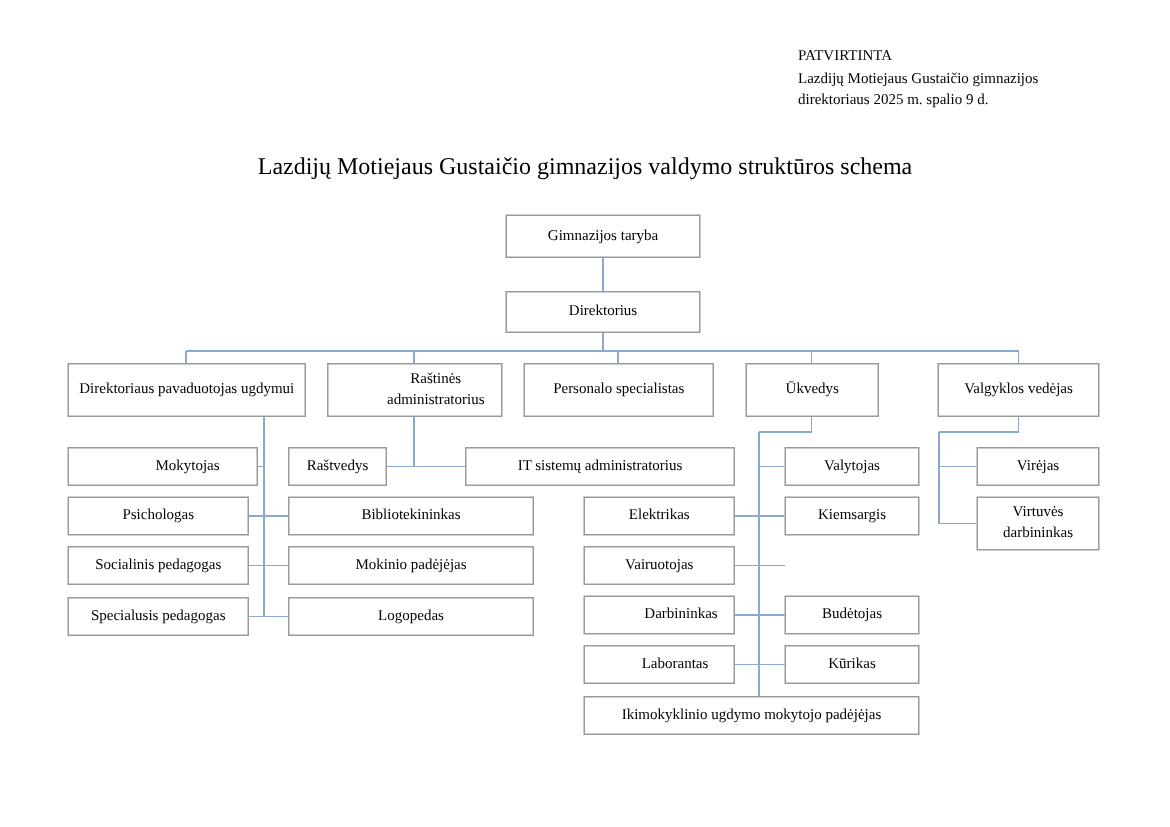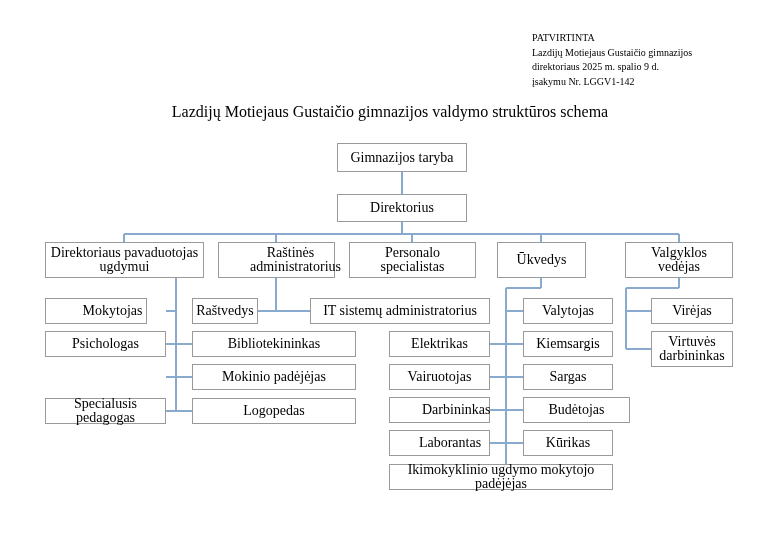--- a/index.html
+++ b/index.html
@@ -56,37 +56,36 @@
 
   
   .node {
     position: absolute;
     border: 1px solid #9a9a9a;
     background: #ffffff;
     display: flex;
     align-items: center;
     justify-content: center;
     text-align: center;
-    font-size: 14px;
+    font-size: 10px;
     line-height: 14px;
     padding: 1px 3px;
     z-index: 3;
   }
   .node span { display: block; width: 100%; }
 </style>
 </head>
 <body style="background: rgb(255, 255, 255); color: rgb(0, 0, 0);">
 
 <div id="page">
 
   <div id="approval">
     <div>PATVIRTINTA</div>
     <div>Lazdijų Motiejaus Gustaičio gimnazijos</div>
     <div>direktoriaus 2025 m. spalio 9 d.</div>
-    <div>įsakymu Nr. LGGV1-142</div>
   </div>
 
   <div id="chart-title">Lazdijų Motiejaus Gustaičio gimnazijos valdymo struktūros schema</div>
 
   <svg id="connectors" viewBox="0 0 780 551" width="780" height="551">
     <g stroke="#8aa9cf" stroke-width="1.2" fill="none" shape-rendering="crispEdges">
 
       <line x1="402" y1="172" x2="402" y2="194"></line>
 
       <line x1="402" y1="222" x2="402" y2="234"></line>
@@ -155,26 +154,29 @@
   <div class="node" style="left: 349px; top: 242px; width: 127px; height: 36px; border-color: rgb(154, 154, 154);">
     <span>Personalo specialistas</span>
   </div>
   <div class="node" style="left: 497px; top: 242px; width: 89px; height: 36px; border-color: rgb(154, 154, 154);">
     <span>Ūkvedys</span>
   </div>
   <div class="node" style="left: 625px; top: 242px; width: 108px; height: 36px; border-color: rgb(154, 154, 154);">
     <span>Valgyklos vedėjas</span>
   </div>
 
-  <div class="node" style="left: 45px; top: 298px; width: 102px; height: 26px; border-color: rgb(154, 154, 154); padding-left: 36px;">
+  <div class="node" style="left: 45px; top: 298px; width: 127px; height: 26px; border-color: rgb(154, 154, 154); padding-left: 36px;">
     <span>Mokytojas</span>
   </div>
   <div class="node" style="left: 45px; top: 331px; width: 121px; height: 26px; border-color: rgb(154, 154, 154);">
     <span>Psichologas</span>
   </div>
+  <div class="node" style="left: 45px; top: 364px; width: 121px; height: 26px; border-color: rgb(154, 154, 154);">
+    <span>Socialinis pedagogas</span>
+  </div>
   <div class="node" style="left: 45px; top: 398px; width: 121px; height: 26px; border-color: rgb(154, 154, 154);">
     <span>Specialusis pedagogas</span>
   </div>
 
   <div class="node" style="left: 192px; top: 331px; width: 164px; height: 26px; border-color: rgb(154, 154, 154);">
     <span>Bibliotekininkas</span>
   </div>
   <div class="node" style="left: 192px; top: 364px; width: 164px; height: 26px; border-color: rgb(154, 154, 154);">
     <span>Mokinio padėjėjas</span>
   </div>
@@ -201,24 +203,21 @@
   <div class="node" style="left: 389px; top: 430px; width: 101px; height: 26px; border-color: rgb(154, 154, 154); padding-left: 24px;">
     <span>Laborantas</span>
   </div>
 
   <div class="node" style="left: 523px; top: 298px; width: 90px; height: 26px; border-color: rgb(154, 154, 154);">
     <span>Valytojas</span>
   </div>
   <div class="node" style="left: 523px; top: 331px; width: 90px; height: 26px; border-color: rgb(154, 154, 154);">
     <span>Kiemsargis</span>
   </div>
-  <div class="node" style="left: 523px; top: 364px; width: 90px; height: 26px; border-color: rgb(154, 154, 154);">
-    <span>Sargas</span>
-  </div>
-  <div class="node" style="left: 523px; top: 397px; width: 107px; height: 26px; border-color: rgb(154, 154, 154);">
+  <div class="node" style="left: 523px; top: 397px; width: 90px; height: 26px; border-color: rgb(154, 154, 154);">
     <span>Budėtojas</span>
   </div>
   <div class="node" style="left: 523px; top: 430px; width: 90px; height: 26px; border-color: rgb(154, 154, 154);">
     <span>Kūrikas</span>
   </div>
 
   <div class="node" style="left: 389px; top: 464px; width: 224px; height: 26px; border-color: rgb(154, 154, 154);">
     <span>Ikimokyklinio ugdymo mokytojo padėjėjas</span>
   </div>
 

